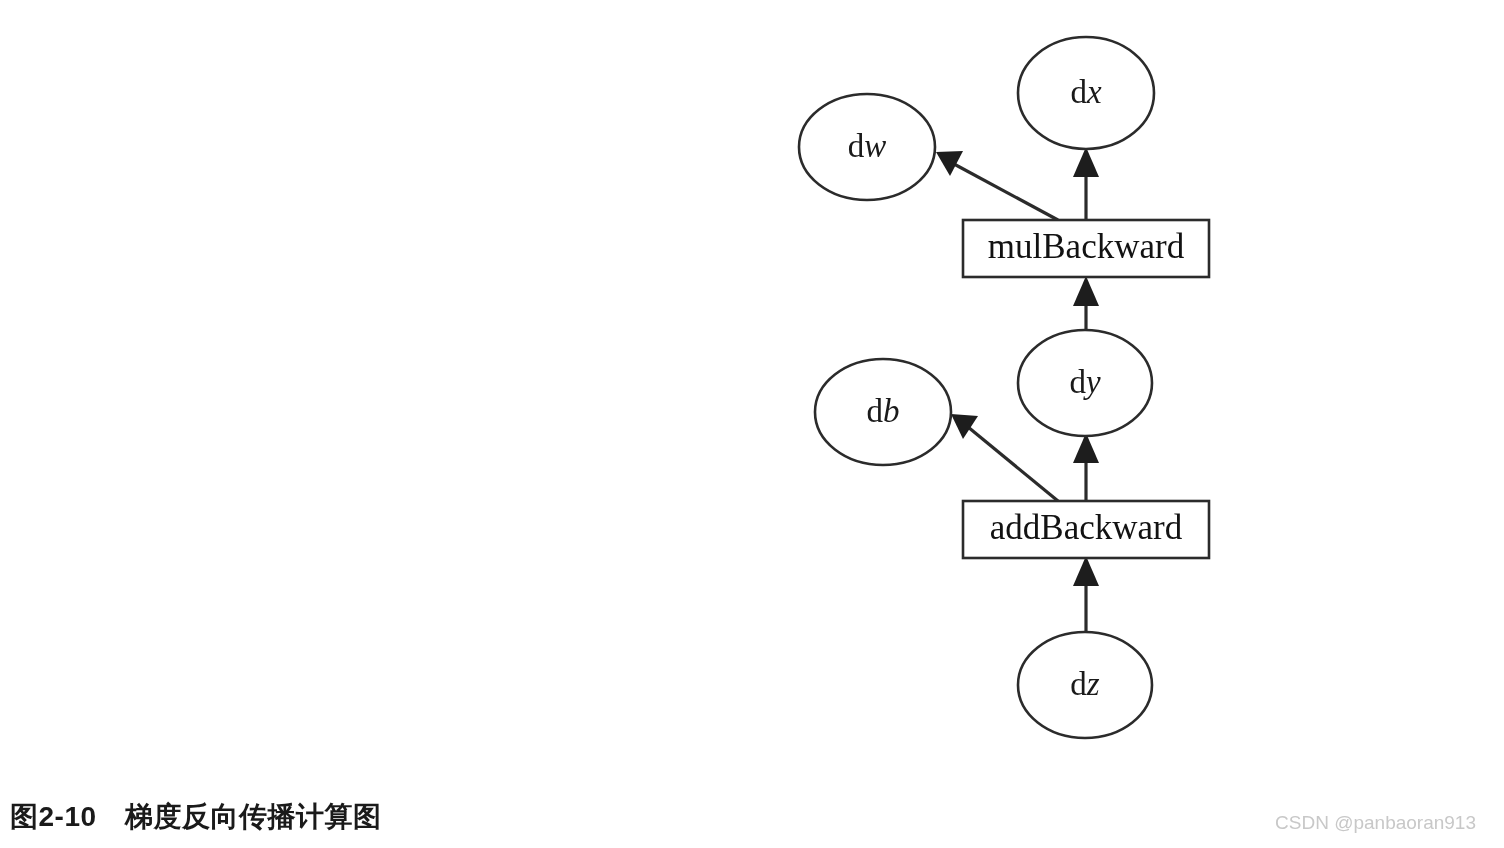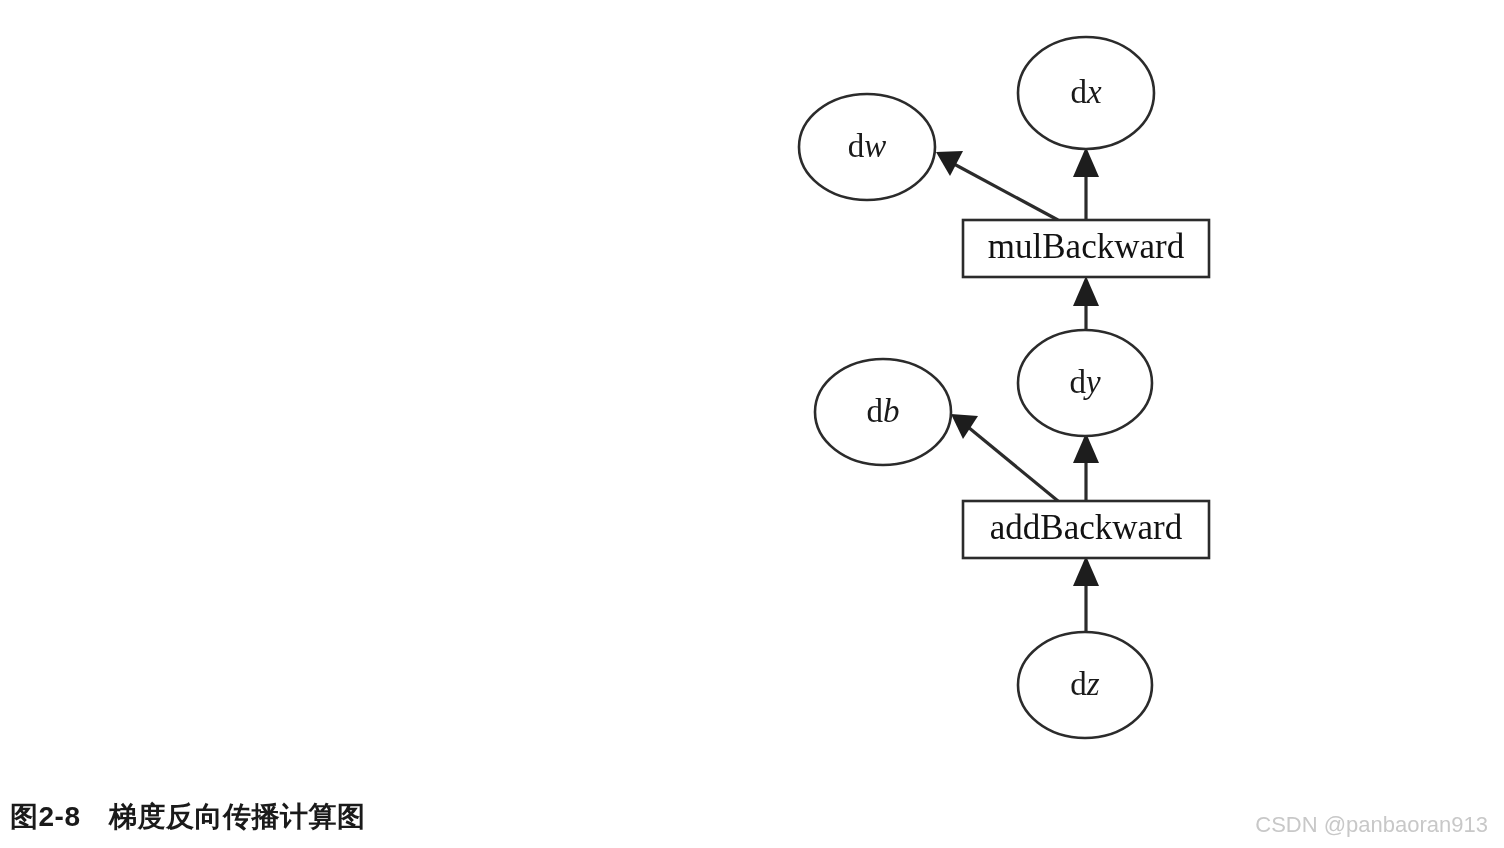--- a/index.html
+++ b/index.html
@@ -64,24 +64,24 @@
     top: 798px;
     font-family: "Liberation Sans", "DejaVu Sans", sans-serif;
     font-size: 28px;
     font-weight: 600;
     color: #1a1a1a;
     letter-spacing: 0.5px;
     white-space: pre;
   }
   #watermark {
     position: absolute;
-    right: 16px;
+    right: 28px;
     top: 812px;
     font-family: "Liberation Sans", "DejaVu Sans", sans-serif;
-    font-size: 22px;
+    font-size: 19px;
     color: #c8c8c8;
     white-space: pre;
   }
 </style>
 </head>
 <body>
 
 <svg id="figure-canvas" viewBox="0 0 1504 848" xmlns="http://www.w3.org/2000/svg">
 
   <g>
@@ -144,14 +144,14 @@
     <text class="op-label" x="1086" y="531">addBackward</text>
   </g>
 
   <g>
     <ellipse class="node-ellipse" cx="1085" cy="685" rx="67" ry="53"></ellipse>
     <text class="node-label" x="1085" y="687"><tspan>d</tspan><tspan class="var-italic">z</tspan></text>
   </g>
 
 </svg>
 
-<div id="caption">图2-8　梯度反向传播计算图</div>
+<div id="caption">图2-10　梯度反向传播计算图</div>
 <div id="watermark">CSDN @panbaoran913</div>
 
 </body></html>

